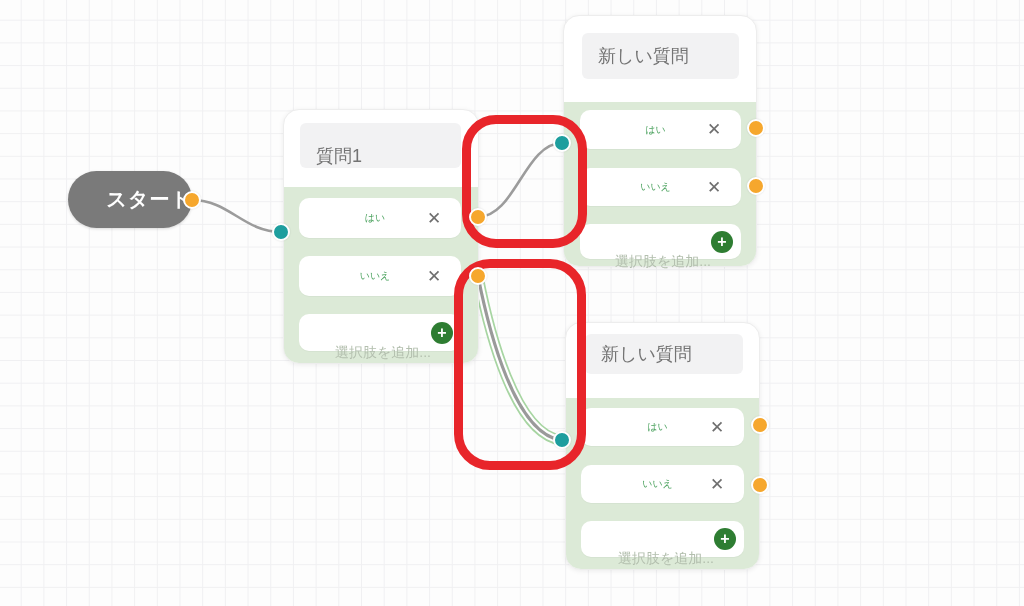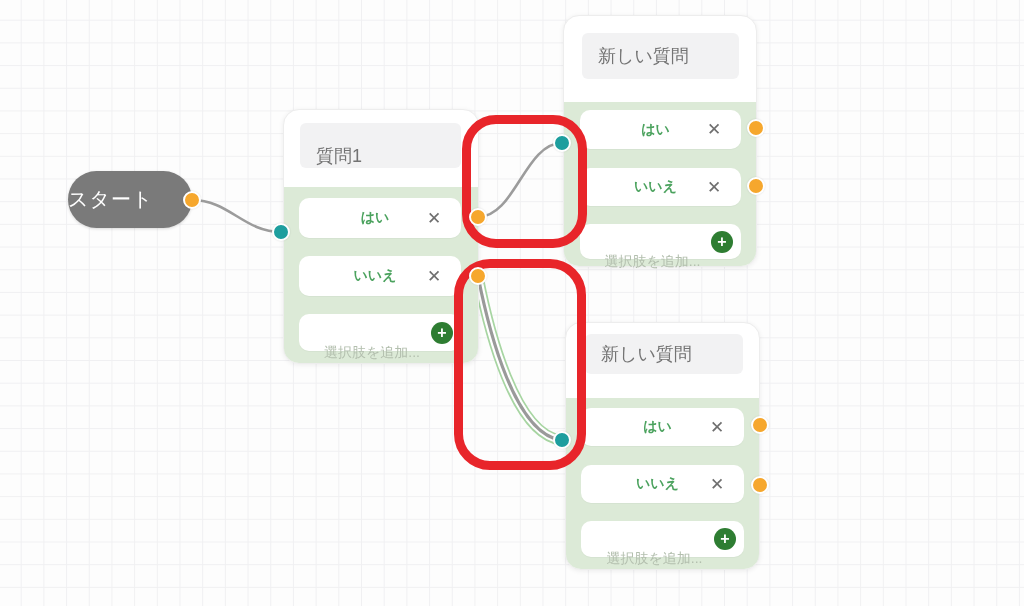--- a/index.html
+++ b/index.html
@@ -16,24 +16,25 @@
       linear-gradient(#f0f0f2 1px, transparent 1px),
       linear-gradient(90deg, #f0f0f2 1px, transparent 1px);
     background-size:22.7px 22.7px;
     background-position:-2px -3px;
   }
   .edges{position:absolute;left:0;top:0;z-index:1;}
   
   .start-node{
     position:absolute;left:68px;top:171px;width:124px;height:57px;
     background:#7a7a7a;border-radius:29px;
-    display:flex;align-items:center;justify-content:flex-start;
+    display:flex;align-items:center;justify-content:flex-end;
     color:#fff;font-size:20px;letter-spacing:1px;
     box-shadow:0 1px 3px rgba(0,0,0,.15);
     z-index:2;
+    font-weight:bold;
   }
   
   .card{
     position:absolute;background:#fff;border:1px solid #ededed;
     border-radius:16px;box-shadow:0 1px 5px rgba(0,0,0,.07);
     z-index:2;
   }
   .card-header{
     position:absolute;background:#f2f2f3;border-radius:6px;
     display:flex;align-items:center;
@@ -43,30 +44,29 @@
   .green-body{
     position:absolute;left:0;right:0;bottom:0;
     background:#dcead7;border-radius:0 0 15px 15px;
   }
   .opt-row{
     position:absolute;background:#fff;border-radius:10px;
     display:flex;align-items:center;box-sizing:border-box;
     box-shadow:0 1px 1px rgba(0,0,0,.03);
   }
   .opt-label{
-    flex:1;text-align:center;font-size:14px;color:#4ba25e;
+    flex:1;text-align:center;font-size:10px;color:#4ba25e;
     padding-left:24px;
-    font-weight:bold;
   }
   .opt-remove{
     width:34px;text-align:left;font-size:17px;color:#6f6f6f;
     cursor:pointer;line-height:1;
   }
   .add-row .placeholder{
-    flex:1;font-size:14px;color:#b3bfae;padding-left:14px;text-align:center;margin-top:40px;
+    flex:1;font-size:14px;color:#b3bfae;padding-left:14px;text-align:right;margin-top:40px;
   }
   .add-btn{
     width:22px;height:22px;border-radius:50%;background:#2e7d32;
     color:#fff;font-size:16px;font-weight:bold;line-height:21px;
     text-align:center;margin-right:8px;cursor:pointer;
   }
   
   .port{
     position:absolute;width:14px;height:14px;border-radius:50%;
     border:2px solid #fff;transform:translate(-50%,-50%);

